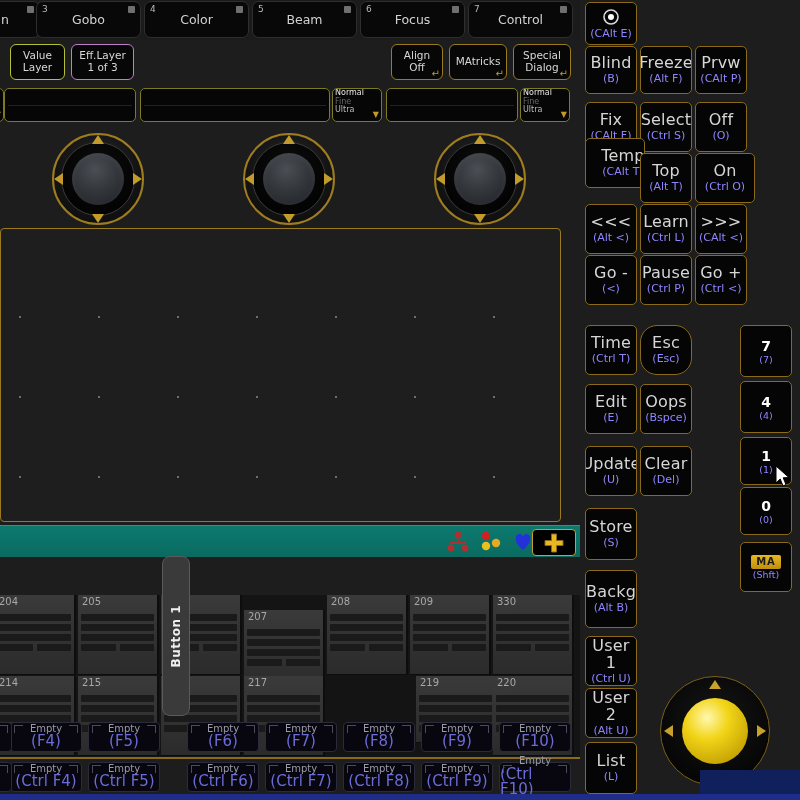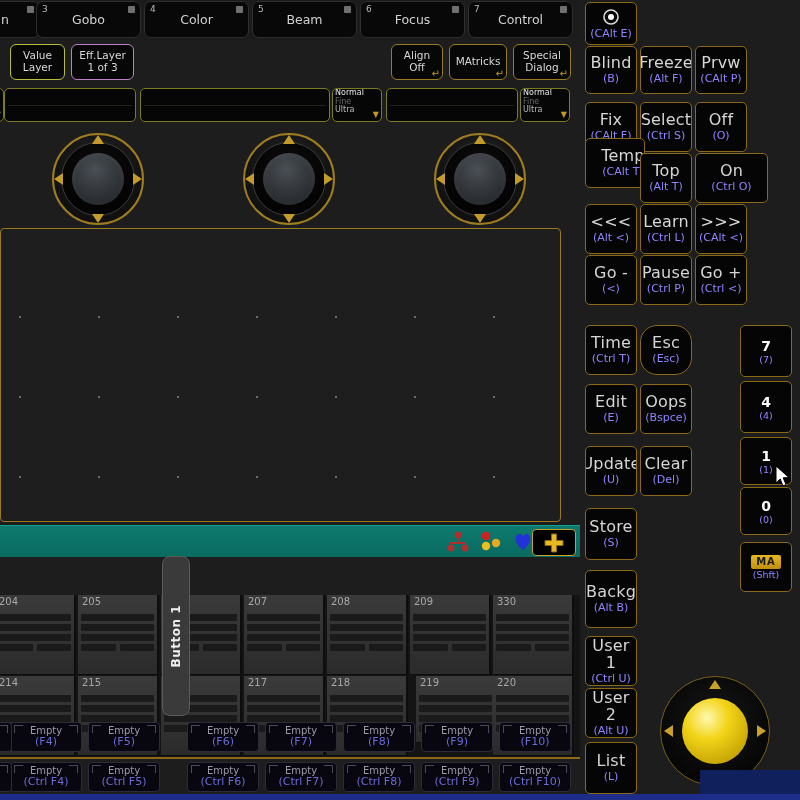--- a/index.html
+++ b/index.html
@@ -126,21 +126,21 @@
     font-size:12px;font-weight:bold;color:#f0f0f0;letter-spacing:.5px;
   }
 
   
   .ebtn{
     position:absolute;height:30px;background:#08060f;border:1px solid #2b2b3a;border-radius:4px;
     box-sizing:border-box;display:flex;flex-direction:column;align-items:center;justify-content:center;
     line-height:1.05;
   }
   .ebtn .el{font-size:10px;color:#9a9aa8;}
-  .ebtn .es{font-size:11px;color:#6c6cd8;}
+  .ebtn .es{font-size:15px;color:#6c6cd8;}
   .ebtn .c1,.ebtn .c2{position:absolute;top:2px;width:8px;height:7px;border:1px solid #4a4a58;border-bottom:none;}
   .ebtn .c1{left:3px;border-right:none;}
   .ebtn .c2{right:3px;border-left:none;}
 
   
   .rightpanel{position:absolute;left:580px;top:0;width:220px;height:800px;background:#1d1d1d;}
 
   
   .numkey{
     position:absolute;width:52px;background:#050505;border:1px solid #8a6a18;border-radius:5px;
@@ -370,21 +370,21 @@
         <div class="bars">
           <div class="bar"></div>
           <div class="bar"></div>
           <div class="bar"></div>
           <div class="barrow">
             <div class="bar"></div>
             <div class="bar"></div>
           </div>
         </div>
       </div>
-      <div class="execcell" style="left: 244px; top: 0px; width: 81px; height: 80px;">
+      <div class="execcell" style="left: 244px; top: 15px; width: 81px; height: 80px;">
         <span class="num">207</span>
         <div class="bars">
           <div class="bar"></div>
           <div class="bar"></div>
           <div class="bar"></div>
           <div class="barrow">
             <div class="bar"></div>
             <div class="bar"></div>
           </div>
         </div>
@@ -456,32 +456,20 @@
           <div class="bar"></div>
           <div class="bar"></div>
           <div class="barrow">
             <div class="bar"></div>
             <div class="bar"></div>
           </div>
         </div>
       </div>
       <div class="execcell" style="left: 244px; top: 81px; width: 81px; height: 80px;">
         <span class="num">217</span>
-        <div class="bars">
-          <div class="bar"></div>
-          <div class="bar"></div>
-          <div class="bar"></div>
-          <div class="barrow">
-            <div class="bar"></div>
-            <div class="bar"></div>
-          </div>
-        </div>
-      </div>
-      <div class="execcell" style="left: 327px; top: 81px; width: 81px; height: 80px;">
-        <span class="num">218</span>
         <div class="bars">
           <div class="bar"></div>
           <div class="bar"></div>
           <div class="bar"></div>
           <div class="barrow">
             <div class="bar"></div>
             <div class="bar"></div>
           </div>
         </div>
       </div>
@@ -643,21 +631,21 @@
           <span class="ks">(O)</span>
         </div>
         <div class="ckey" style="left: 5px; top: 138px; width: 60px; height: 50px; padding-left: 16px;">
           <span class="kl">Temp</span>
           <span class="ks">(CAlt T)</span>
         </div>
         <div class="ckey" style="left: 60px; top: 153px; width: 52px; height: 50px;">
           <span class="kl">Top</span>
           <span class="ks">(Alt T)</span>
         </div>
-        <div class="ckey" style="left: 115px; top: 153px; width: 73px; height: 50px;">
+        <div class="ckey" style="left: 115px; top: 153px; width: 60px; height: 50px;">
           <span class="kl">On</span>
           <span class="ks">(Ctrl O)</span>
         </div>
         <div class="ckey" style="left: 5px; top: 204px; width: 52px; height: 50px;">
           <span class="kl">&lt;&lt;&lt;</span>
           <span class="ks">(Alt &lt;)</span>
         </div>
         <div class="ckey" style="left: 60px; top: 204px; width: 52px; height: 50px;">
           <span class="kl">Learn</span>
           <span class="ks">(Ctrl L)</span>

